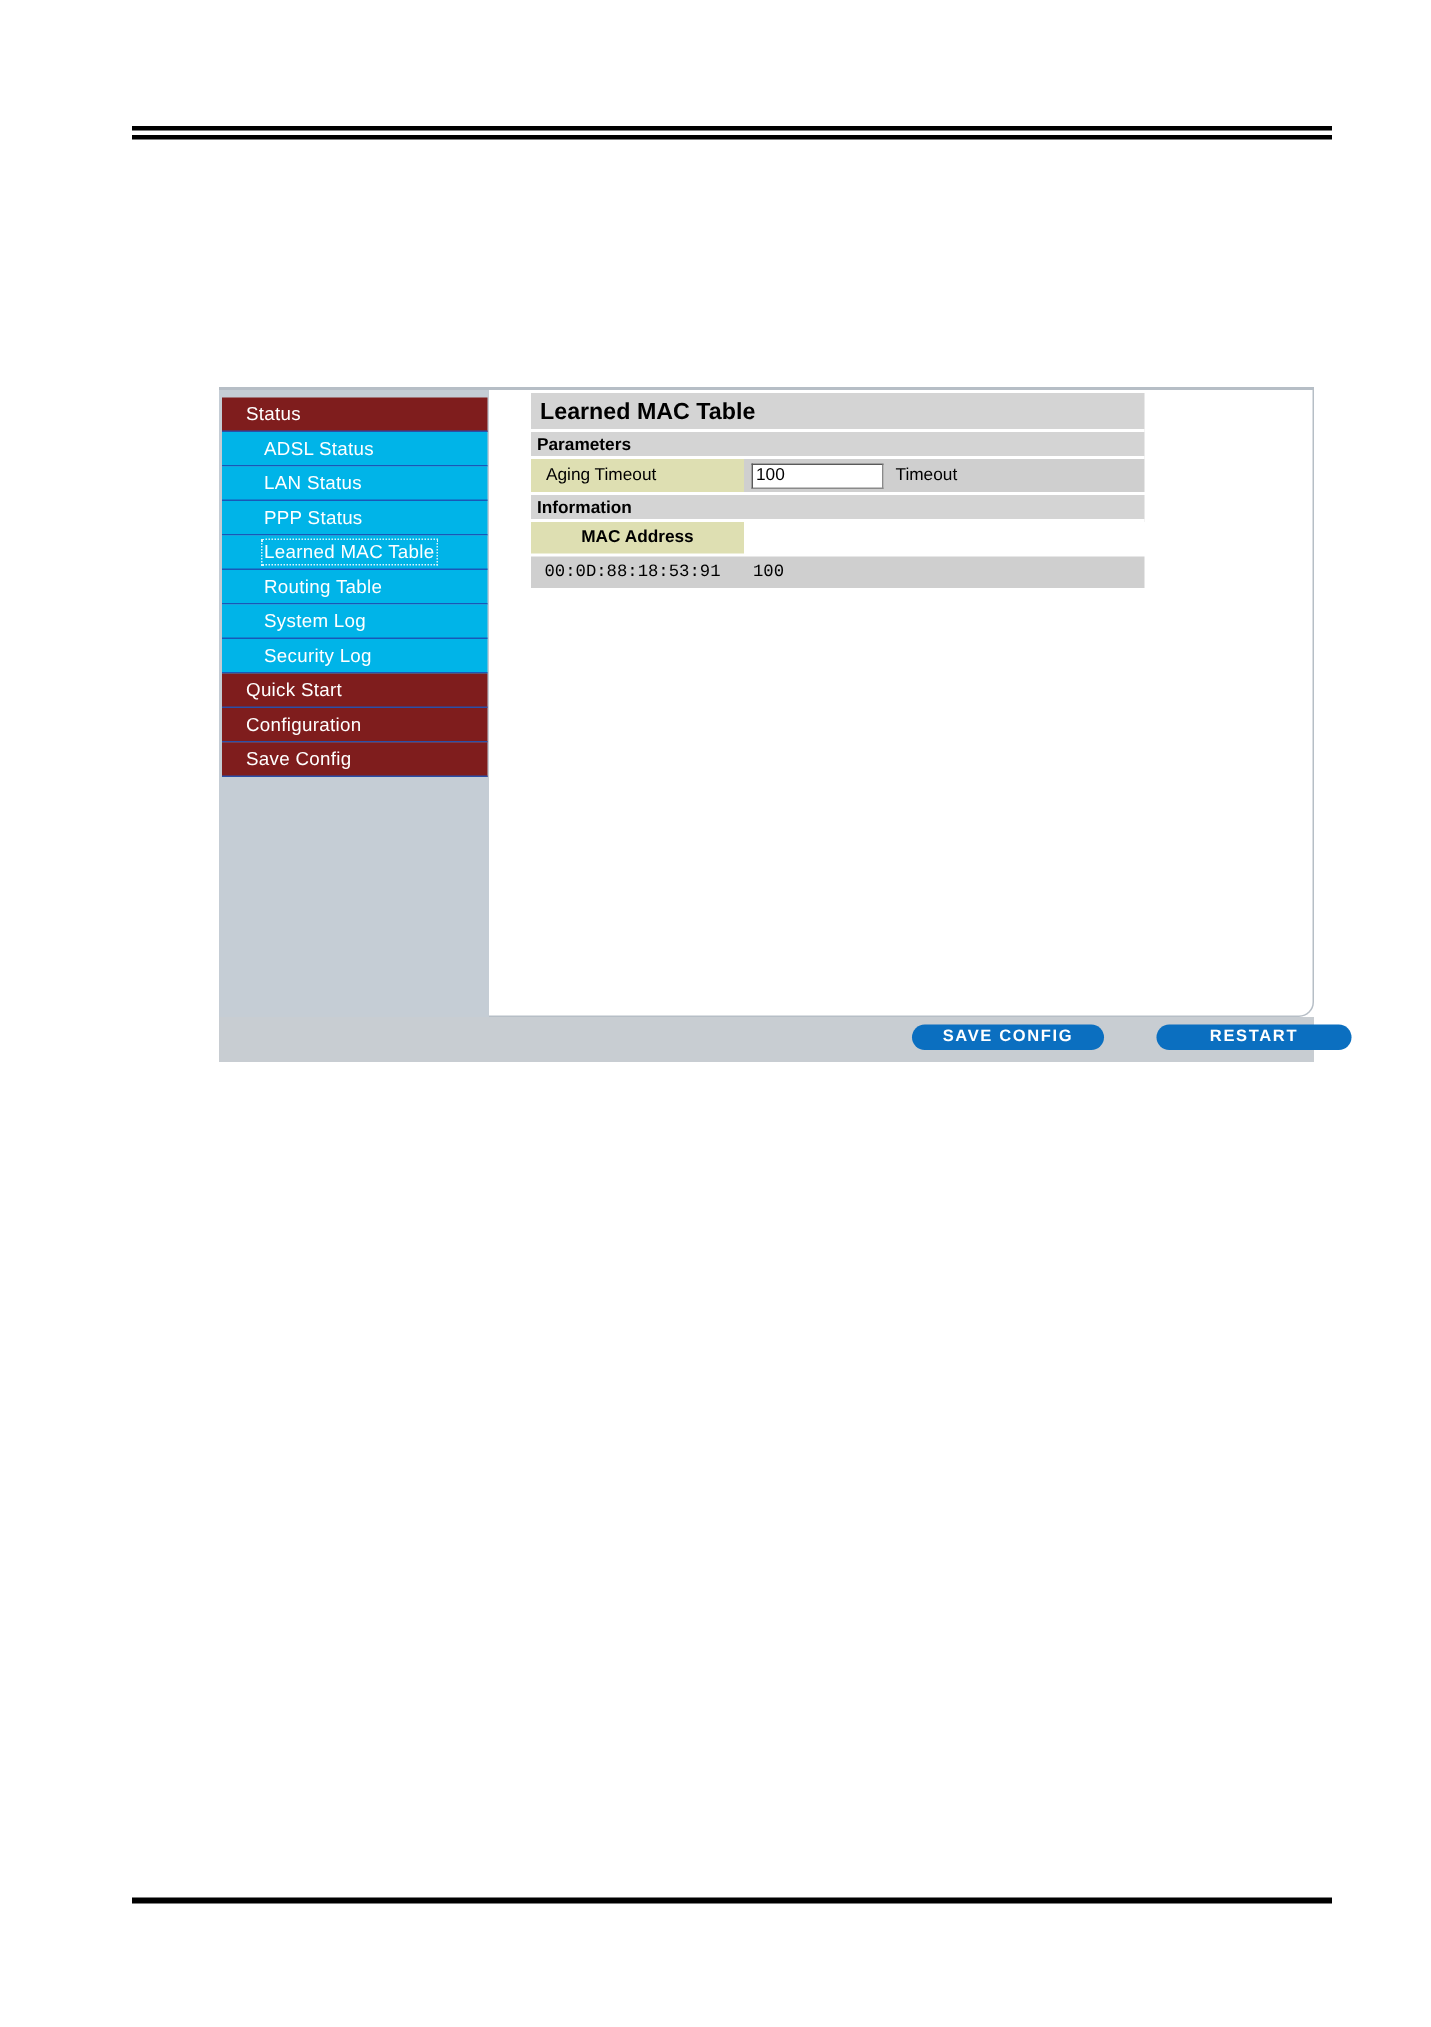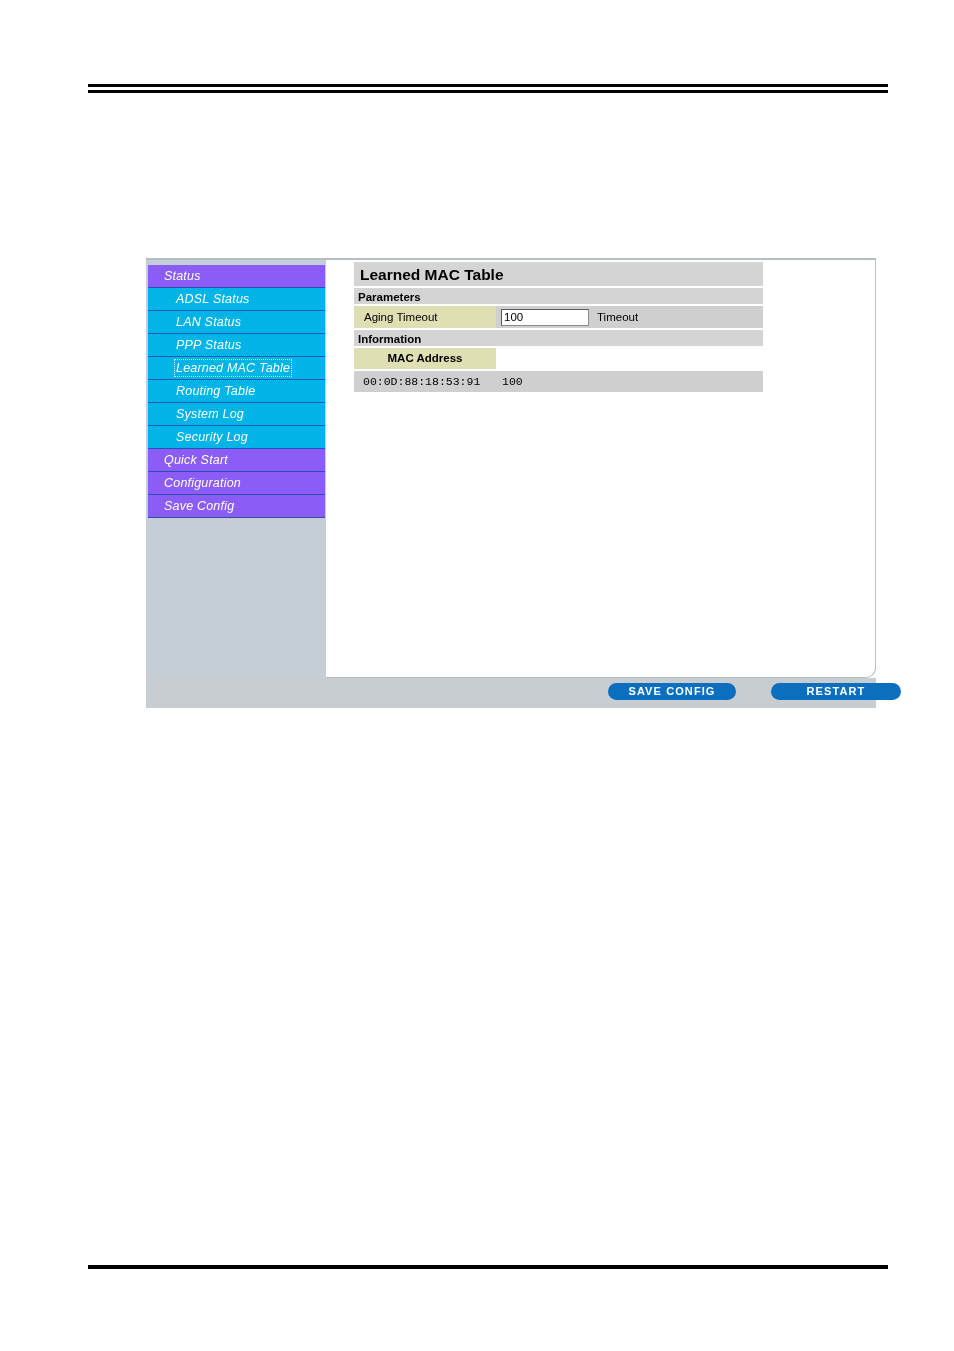--- a/index.html
+++ b/index.html
@@ -66,29 +66,27 @@
     line-height: 23px;
     box-sizing: border-box;
     color: #ffffff;
     font-size: 12.5px;
     border-bottom: 1px solid #2a4fa8;
     white-space: nowrap;
     overflow: hidden;
     letter-spacing: 0.2px;
   }
   .menu-item.top {
-    background: #8b5cf6;
+    background: #7f1d1d;
     padding-left: 16px;
-    font-style: italic;
   }
   .menu-item.sub {
     background: #00b4e8;
     padding-left: 28px;
     border-bottom: 1px solid #1858b8;
-    font-style: italic;
   }
   .menu-item.sub.selected {
     background: #00b4e8;
   }
   .menu-item.sub.selected .lbl {
     outline: 1px dotted rgba(255,255,255,0.85);
     outline-offset: 1px;
   }
 
   

